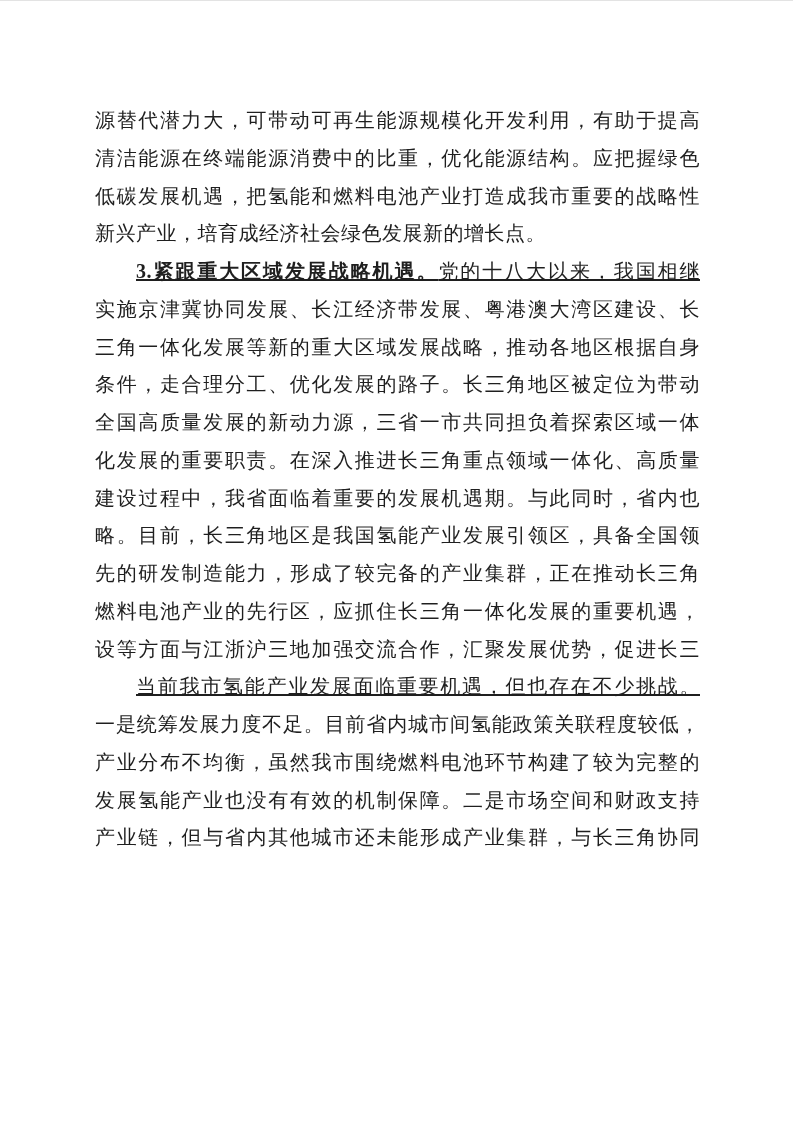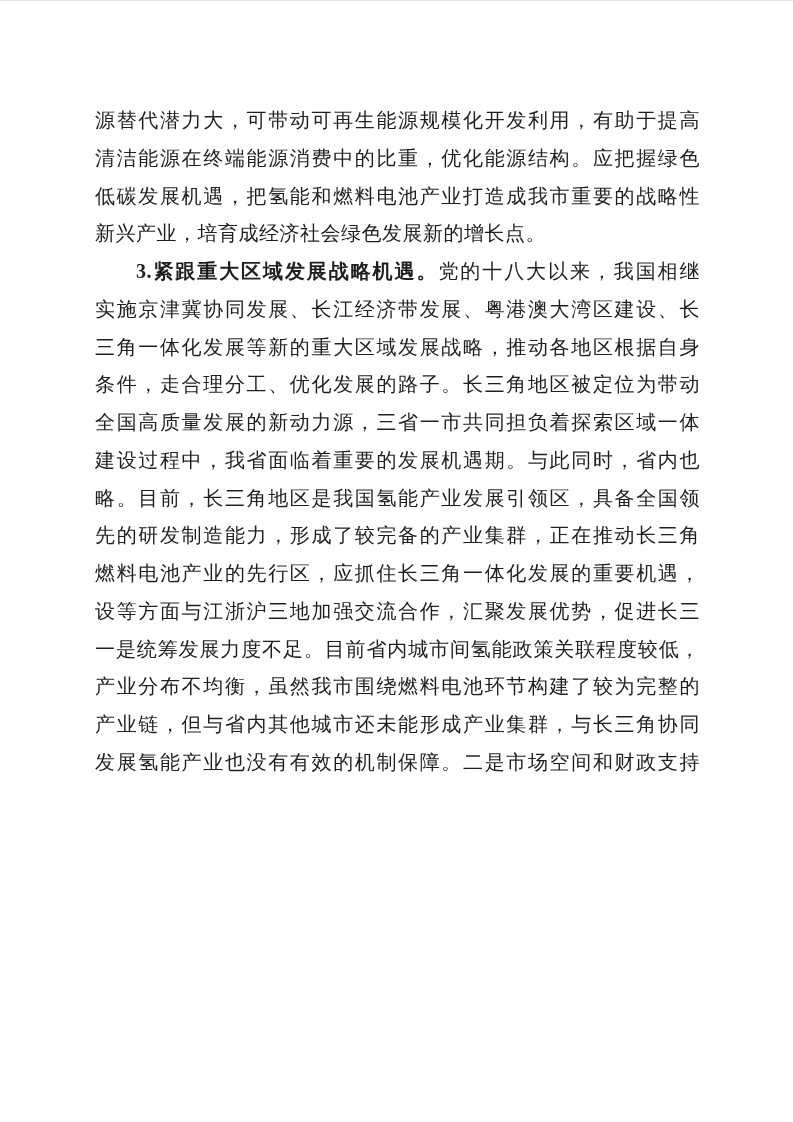--- a/index.html
+++ b/index.html
@@ -37,20 +37,21 @@
     text-align-last: justify;
     overflow: hidden;
     white-space: normal;
   }
   .line.no-justify {
     text-align: right;
     text-align-last: left;
   }
   .line.indent {
     text-indent: 41px;
+    text-decoration: underline;
   }
   .bold {
     font-weight: bold;
   }
   .page-number {
     position: absolute;
     left: 95px;
     top: 1038px;
     font-size: 17px;
     line-height: 24px;
@@ -69,27 +70,29 @@
         <div class="line"><span>清洁能源在终端能源消费中的比重，优化能源结构。应把握绿色</span></div>
         <div class="line"><span>低碳发展机遇，把氢能和燃料电池产业打造成我市重要的战略性</span></div>
         <div class="line no-justify"><span>新兴产业，培育成经济社会绿色发展新的增长点。</span></div>
       </div>
       <div class="paragraph">
         <div class="line indent"><span class="bold">3.紧跟重大区域发展战略机遇。</span><span>党的十八大以来，我国相继</span></div>
         <div class="line"><span>实施京津冀协同发展、长江经济带发展、粤港澳大湾区建设、长</span></div>
         <div class="line"><span>三角一体化发展等新的重大区域发展战略，推动各地区根据自身</span></div>
         <div class="line"><span>条件，走合理分工、优化发展的路子。长三角地区被定位为带动</span></div>
         <div class="line"><span>全国高质量发展的新动力源，三省一市共同担负着探索区域一体</span></div>
+        <div class="line"><span>化发展的重要职责。在深入推进长三角重点领域一体化、高质量</span></div>
         <div class="line"><span>建设过程中，我省面临着重要的发展机遇期。与此同时，省内也</span></div>
         <div class="line"><span>略。目前，长三角地区是我国氢能产业发展引领区，具备全国领</span></div>
         <div class="line"><span>先的研发制造能力，形成了较完备的产业集群，正在推动长三角</span></div>
         <div class="line"><span>燃料电池产业的先行区，应抓住长三角一体化发展的重要机遇，</span></div>
         <div class="line"><span>设等方面与江浙沪三地加强交流合作，汇聚发展优势，促进长三</span></div>
       </div>
       <div class="paragraph">
+        <div class="line indent"><span>当前我市氢能产业发展面临重要机遇，但也存在不少挑战。</span></div>
         <div class="line"><span>一是统筹发展力度不足。目前省内城市间氢能政策关联程度较低，</span></div>
         <div class="line"><span>产业分布不均衡，虽然我市围绕燃料电池环节构建了较为完整的</span></div>
+        <div class="line"><span>发展氢能产业也没有有效的机制保障。二是市场空间和财政支持</span></div>
         <div class="line"><span>产业链，但与省内其他城市还未能形成产业集群，与长三角协同</span></div>
-        <div class="line"><span>发展氢能产业也没有有效的机制保障。二是市场空间和财政支持</span></div>
       </div>
     </div>
   <div class="page-number">– 10 –</div>
 </div>
 
 </body></html>

